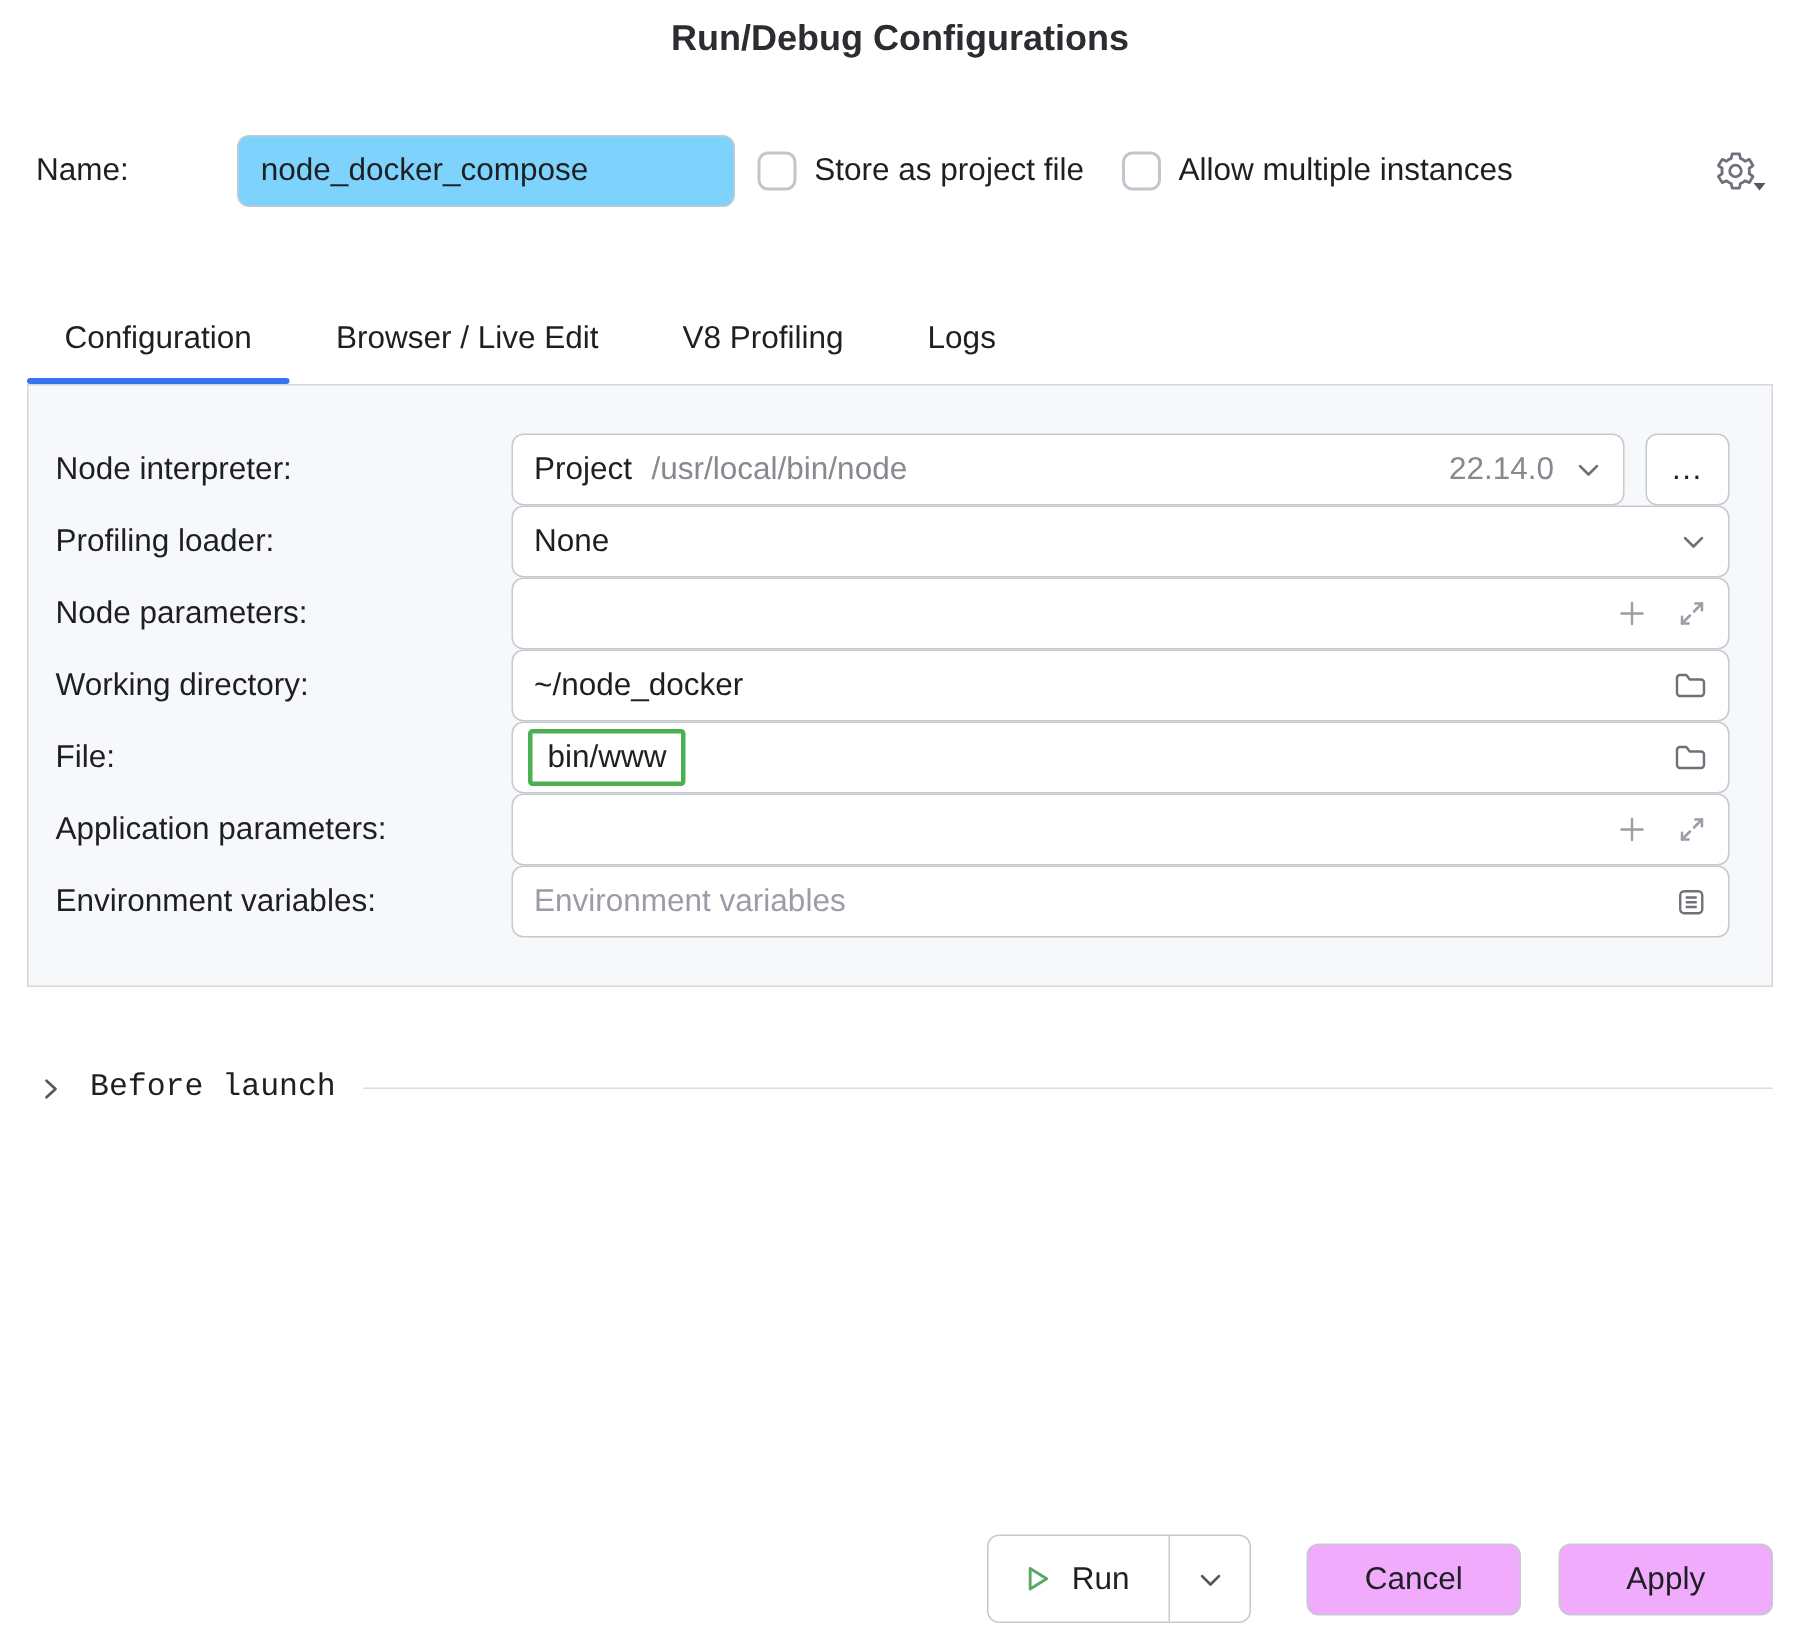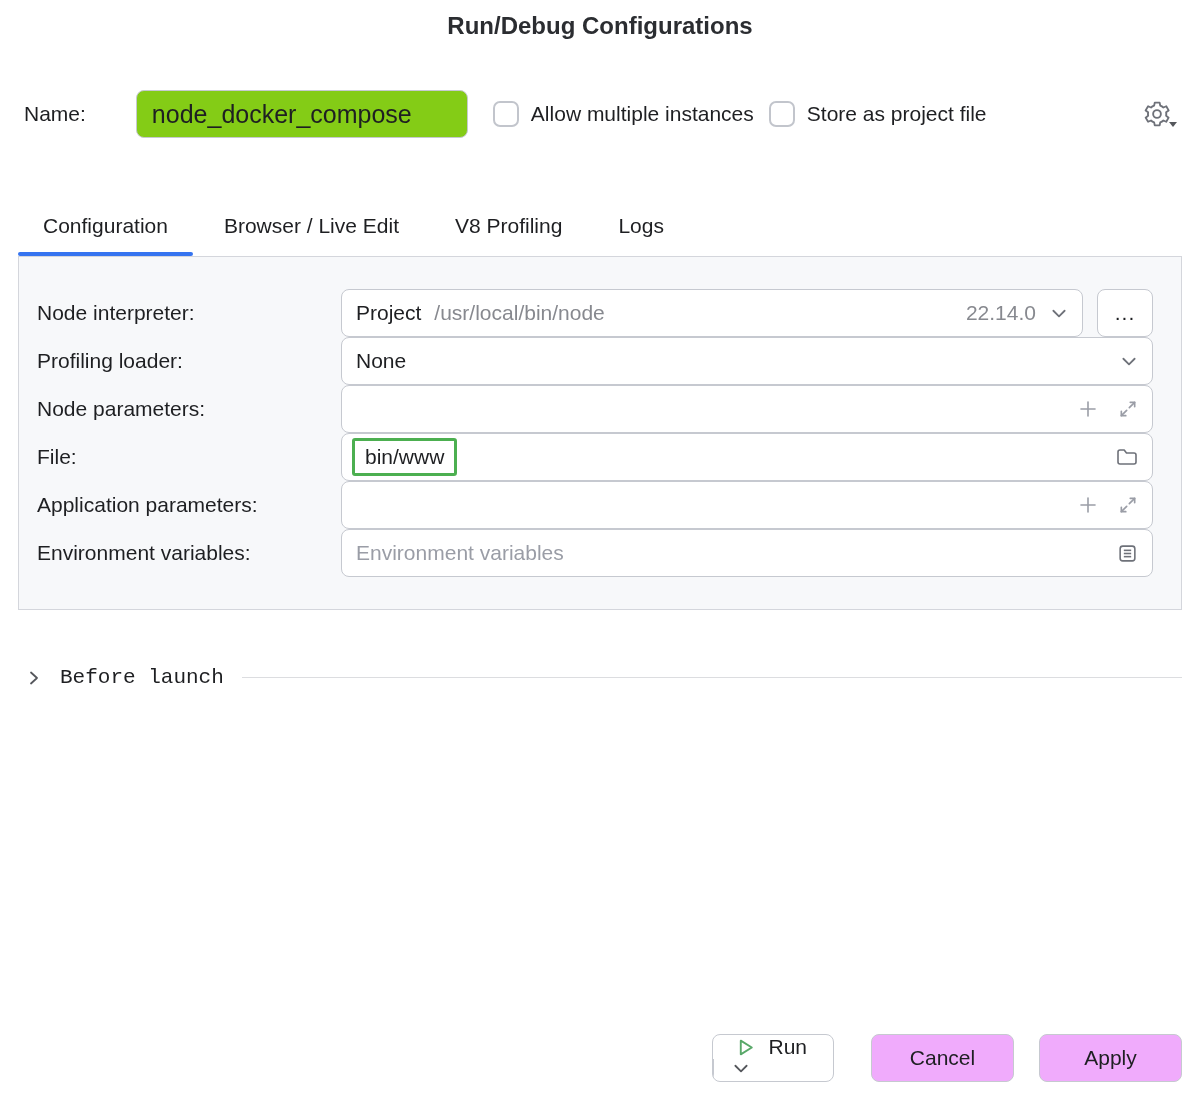--- a/index.html
+++ b/index.html
@@ -17,26 +17,26 @@
     font-size:24px;
     font-weight:700;
     color:#2b2d31;
   }
   
   .name-row {
     display:flex;
     align-items:center;
     margin:50px 20px 0 24px;
   }
-  .name-label { font-size:21px; margin-right:50px; }
+  .name-label { font-size:21px; margin-right:72px; }
   .name-input {
     width:332px; height:48px;
     border:1px solid #c6c9d0; border-radius:8px;
-    font-family:inherit; font-size:25px; color:#1e1f22;
-    padding:0 15px; outline:none; background:#84cc16;
+    font-family:inherit; font-size:21px; color:#1e1f22;
+    padding:0 15px; outline:none; background:#7dd3fc;
   }
   .checkbox-group { display:flex; align-items:center; margin-left:25px; cursor:default; }
   .checkbox-box {
     width:26px; height:26px;
     border:2px solid #c2c5cc; border-radius:7px;
     background:#fff; margin-right:12px; flex-shrink:0;
   }
   .checkbox-label { font-size:21px; white-space:nowrap; }
   .gear-wrap { margin-left:auto; display:flex; align-items:flex-end; padding-right:2px; }
   
@@ -93,49 +93,49 @@
   .actions { position:absolute; right:18px; bottom:18px; display:flex; align-items:center; gap:25px; }
   .btn {
     min-width:143px; height:48px;
     background:#f0abfc; border:1px solid #c6c9d0; border-radius:8px;
     font-family:inherit; font-size:21px; color:#1e1f22;
     display:flex; align-items:center; justify-content:center;
     padding:0 20px; cursor:default;
   }
   .btn.primary { background:#3574f0; border-color:#3574f0; color:#fff; min-width:145px; }
   .run-group {
-    display:flex; align-items:stretch; height:48px;
+    display:flex; align-items:stretch; height:59px;
     border:1px solid #c6c9d0; border-radius:8px; background:#fff;
-    margin-right:12px; overflow:hidden;flex-direction:column;
+    margin-right:12px; overflow:hidden;
   }
   .run-main {
     display:flex; align-items:center; gap:12px;
     border:none; background:transparent; font-family:inherit; font-size:21px; color:#1e1f22;
     padding:0 26px 0 22px; cursor:default;
   }
   .run-arrow {
     width:54px; border:none; background:transparent; border-left:1px solid #c6c9d0;
     display:flex; align-items:center; justify-content:center; cursor:default;
   }
 </style>
 </head>
 <body>
 
 <div class="dialog-title">Run/Debug Configurations</div>
 
 <div class="name-row">
   <span class="name-label">Name:</span>
   <input class="name-input" type="text" value="node_docker_compose" style="">
+  <div class="checkbox-group" style="margin-left:15px;">
+    <span class="checkbox-box"></span>
+    <span class="checkbox-label">Store as project file</span>
+  </div>
   <div class="checkbox-group">
     <span class="checkbox-box"></span>
     <span class="checkbox-label">Allow multiple instances</span>
-  </div>
-  <div class="checkbox-group" style="margin-left:15px;">
-    <span class="checkbox-box"></span>
-    <span class="checkbox-label">Store as project file</span>
   </div>
   <div class="gear-wrap">
     <span style="display:flex;">
       <svg width="30" height="30" viewBox="0 0 24 24" fill="none" stroke="#6e7179" stroke-width="1.5" stroke-linejoin="round">
         <circle cx="12" cy="12" r="3.1"></circle>
         <path d="M19.3 13.4a7.4 7.4 0 0 0 0-2.8l2-1.5-1.9-3.3-2.3 1a7.4 7.4 0 0 0-2.5-1.5L14.1 2.9h-3.9l-.5 2.4a7.4 7.4 0 0 0-2.5 1.5l-2.3-1-2 3.3 2 1.5a7.4 7.4 0 0 0 0 2.8l-2 1.5 2 3.3 2.3-1a7.4 7.4 0 0 0 2.5 1.5l.5 2.4h3.9l.5-2.4a7.4 7.4 0 0 0 2.5-1.5l2.3 1 1.9-3.3z"></path>
       </svg>
     </span>
     <span style="display:flex; margin-left:-4px;">
       <svg width="10" height="10" viewBox="0 0 10 10">
@@ -205,20 +205,31 @@
         <svg width="20" height="20" viewBox="0 0 18 18" fill="none" stroke="#9a9da6" stroke-width="1.5" stroke-linecap="round" stroke-linejoin="round">
           <polyline points="11,3 15,3 15,7"></polyline>
             <line x1="15" y1="3" x2="10.2" y2="7.8"></line>
           <polyline points="7,15 3,15 3,11"></polyline>
             <line x1="3" y1="15" x2="7.8" y2="10.2"></line>
         </svg>
       </span>
     </div>
   </div>
 
+  <div class="form-row">
+    <span class="form-label">Working directory:</span>
+    <div class="field">
+      <input class="bare-input" type="text" value="~/node_docker" style="">
+      <span class="icon">
+        <svg width="22" height="20" viewBox="0 0 22 20" fill="none" stroke="#6e7179" stroke-width="1.6" stroke-linejoin="round">
+          <path d="M2 5 a2 2 0 0 1 2-2 h4.2 l2.3 3 H18 a2 2 0 0 1 2 2 v7 a2 2 0 0 1 -2 2 H4 a2 2 0 0 1 -2-2 z"></path>
+        </svg>
+      </span>
+    </div>
+  </div>
 
   <div class="form-row">
     <span class="form-label">File:</span>
     <div class="field">
       <span class="file-highlight">
         <span>bin/www</span>
       </span>
       <span class="spacer"></span>
       <span class="icon">
         <svg width="22" height="20" viewBox="0 0 22 20" fill="none" stroke="#6e7179" stroke-width="1.6" stroke-linejoin="round">

